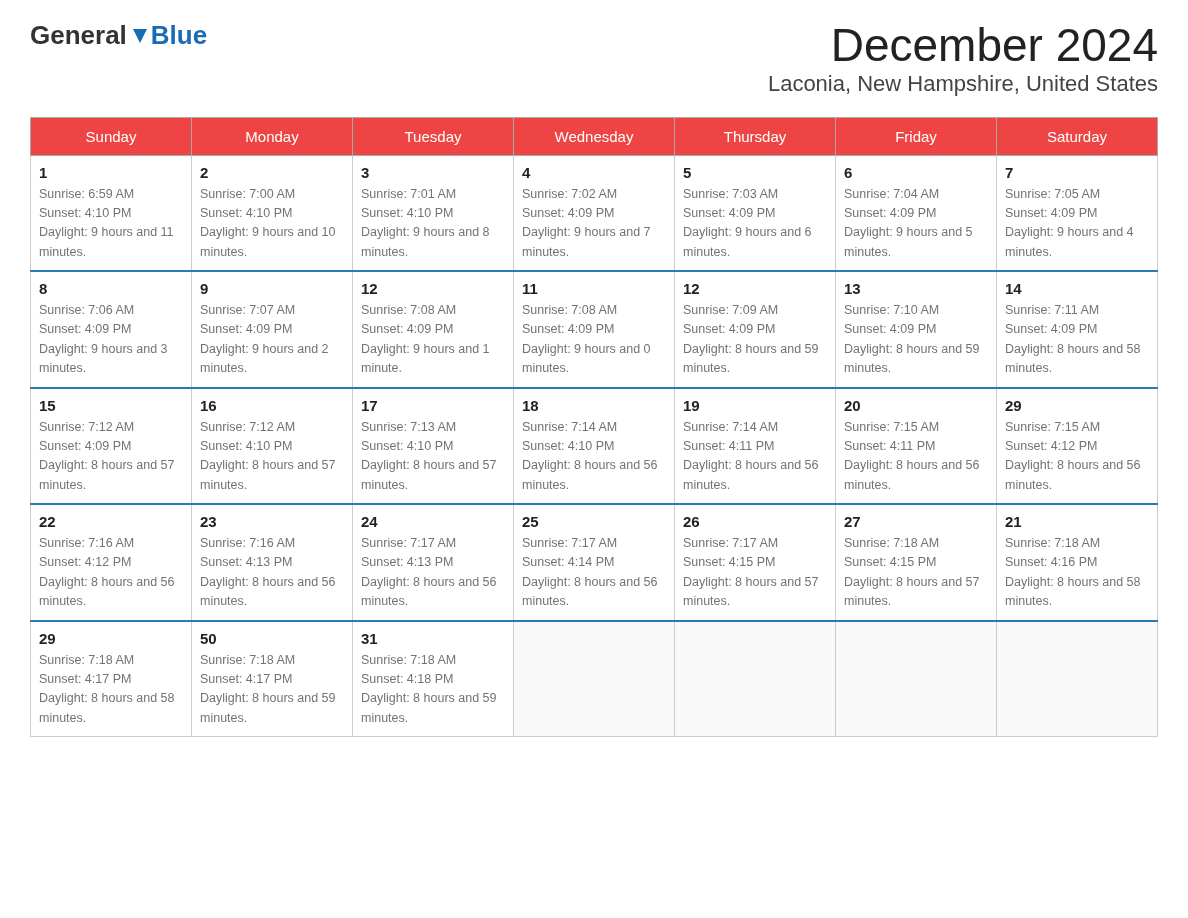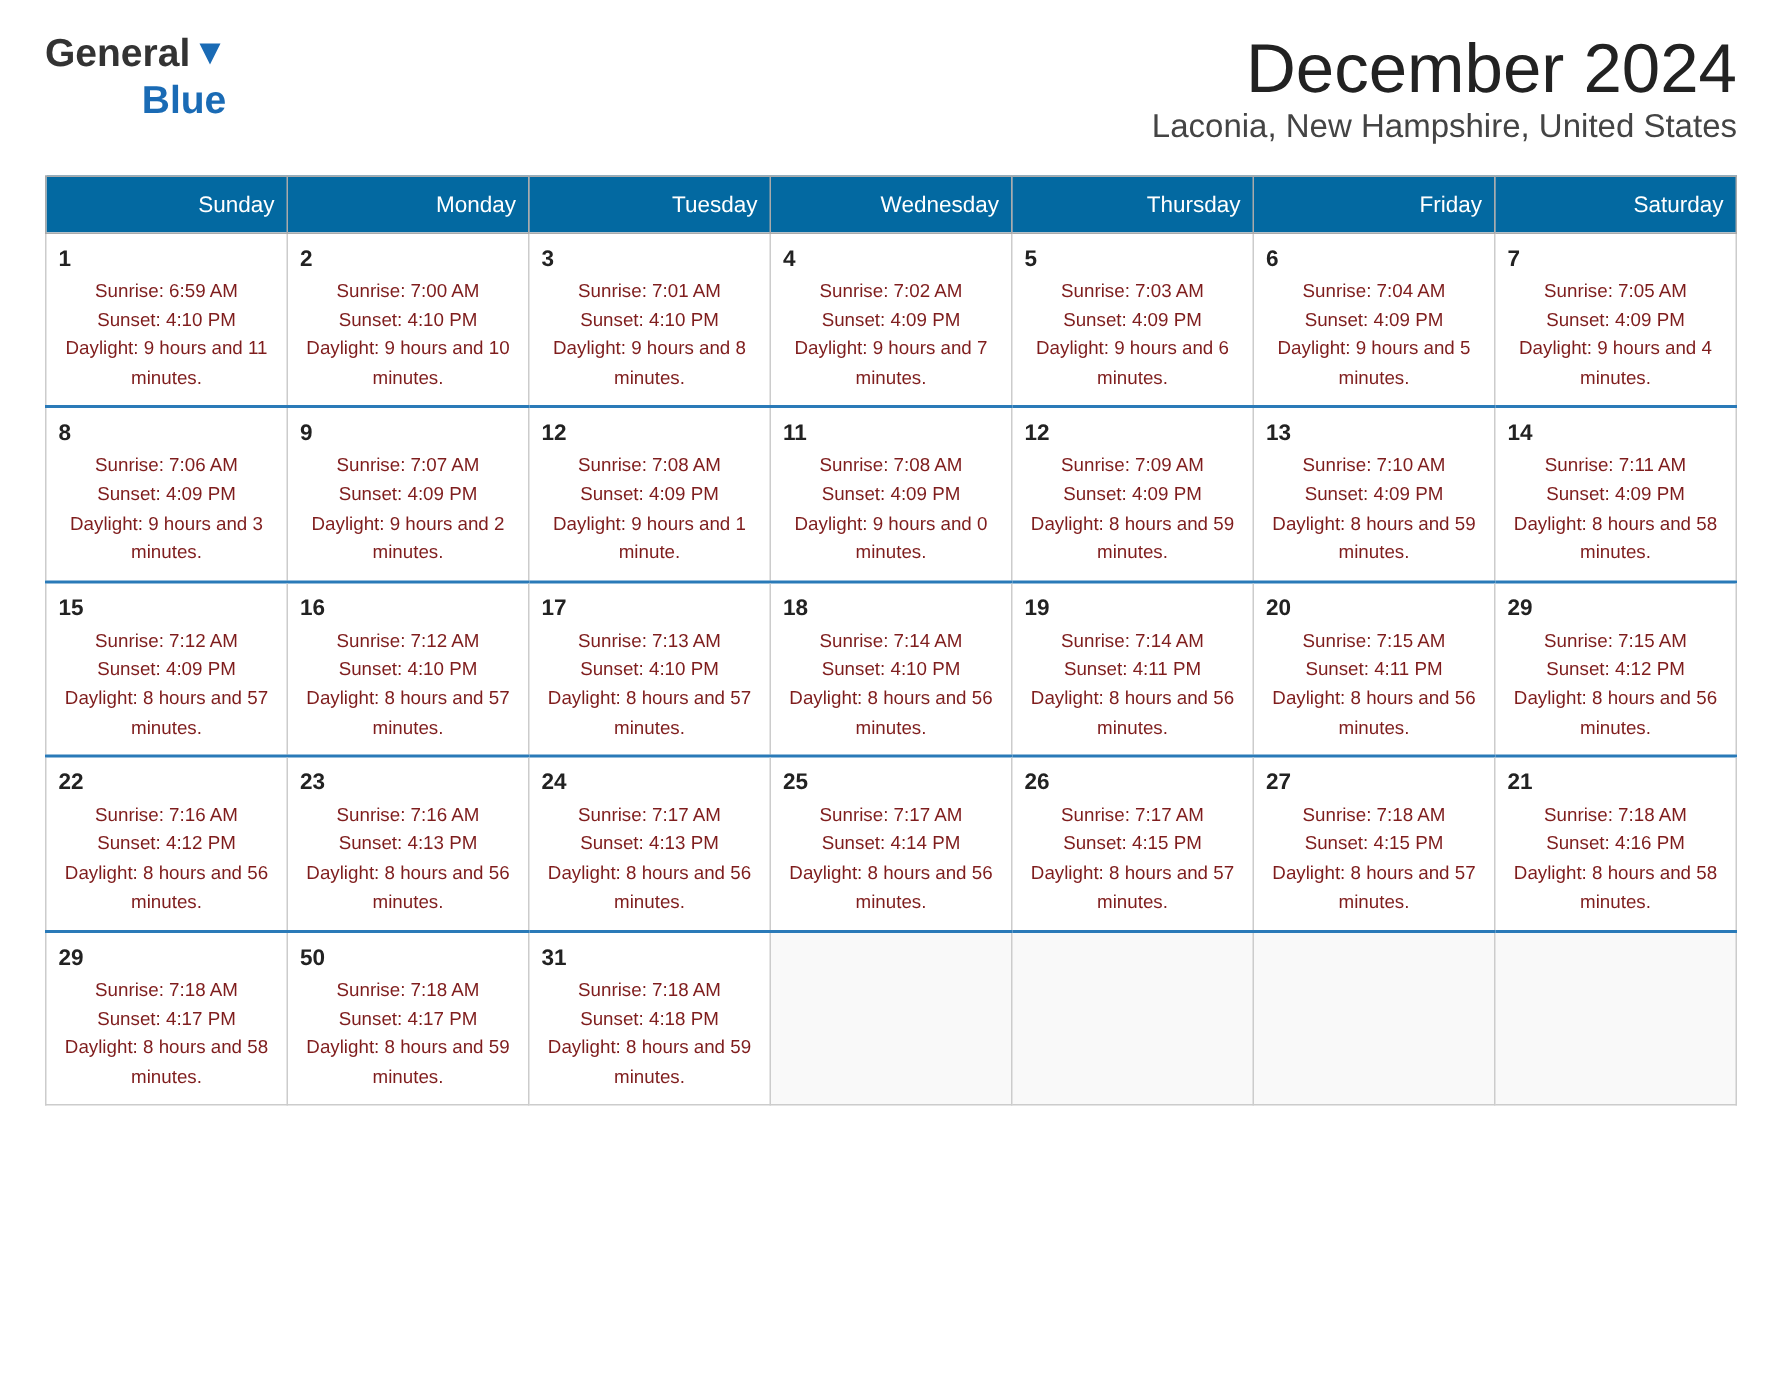--- a/index.html
+++ b/index.html
@@ -11,21 +11,21 @@
       min-height: 918px;
     }
     .header {
       display: flex;
       justify-content: space-between;
       align-items: flex-start;
       margin-bottom: 20px;
     }
     .logo {
       display: flex;
-      flex-direction: column;
+      flex-direction: row;
       align-items: flex-end;
     }
     .logo-general {
       font-size: 26px;
       color: #333;
       font-weight: bold;
     }
     .logo-blue-text {
       font-size: 26px;
       color: #1a6bb5;
@@ -44,26 +44,26 @@
       font-size: 22px;
       font-weight: normal;
       color: #444;
     }
     .calendar {
       width: 100%;
       border-collapse: collapse;
       border: 1px solid #aaa;
     }
     .calendar th {
-      background-color: #0369a1;
+      background-color: #ef4444;
       color: #fff;
       padding: 10px 8px;
       font-size: 15px;
       font-weight: normal;
-      text-align: right;
+      text-align: center;
       border: 1px solid #aaa;
     }
     .calendar td {
       vertical-align: top;
       padding: 8px;
       border: 1px solid #ccc;
       width: calc(100% / 7);
       min-height: 110px;
       font-size: 13px;
       color: #333;
@@ -74,22 +74,21 @@
     }
     .day-num {
       font-size: 15px;
       font-weight: bold;
       margin-bottom: 4px;
       color: #222;
     }
     .day-info {
       font-size: 12.5px;
       line-height: 1.55;
-      color: #7f1d1d;
-      text-align: center;
+      color: #737373;
     }
     .row-separator td {
       border-top: 2px solid #2a7ab8;
     }
   </style>
 </head>
 <body>
 
 <div class="header">
   <div class="logo">

